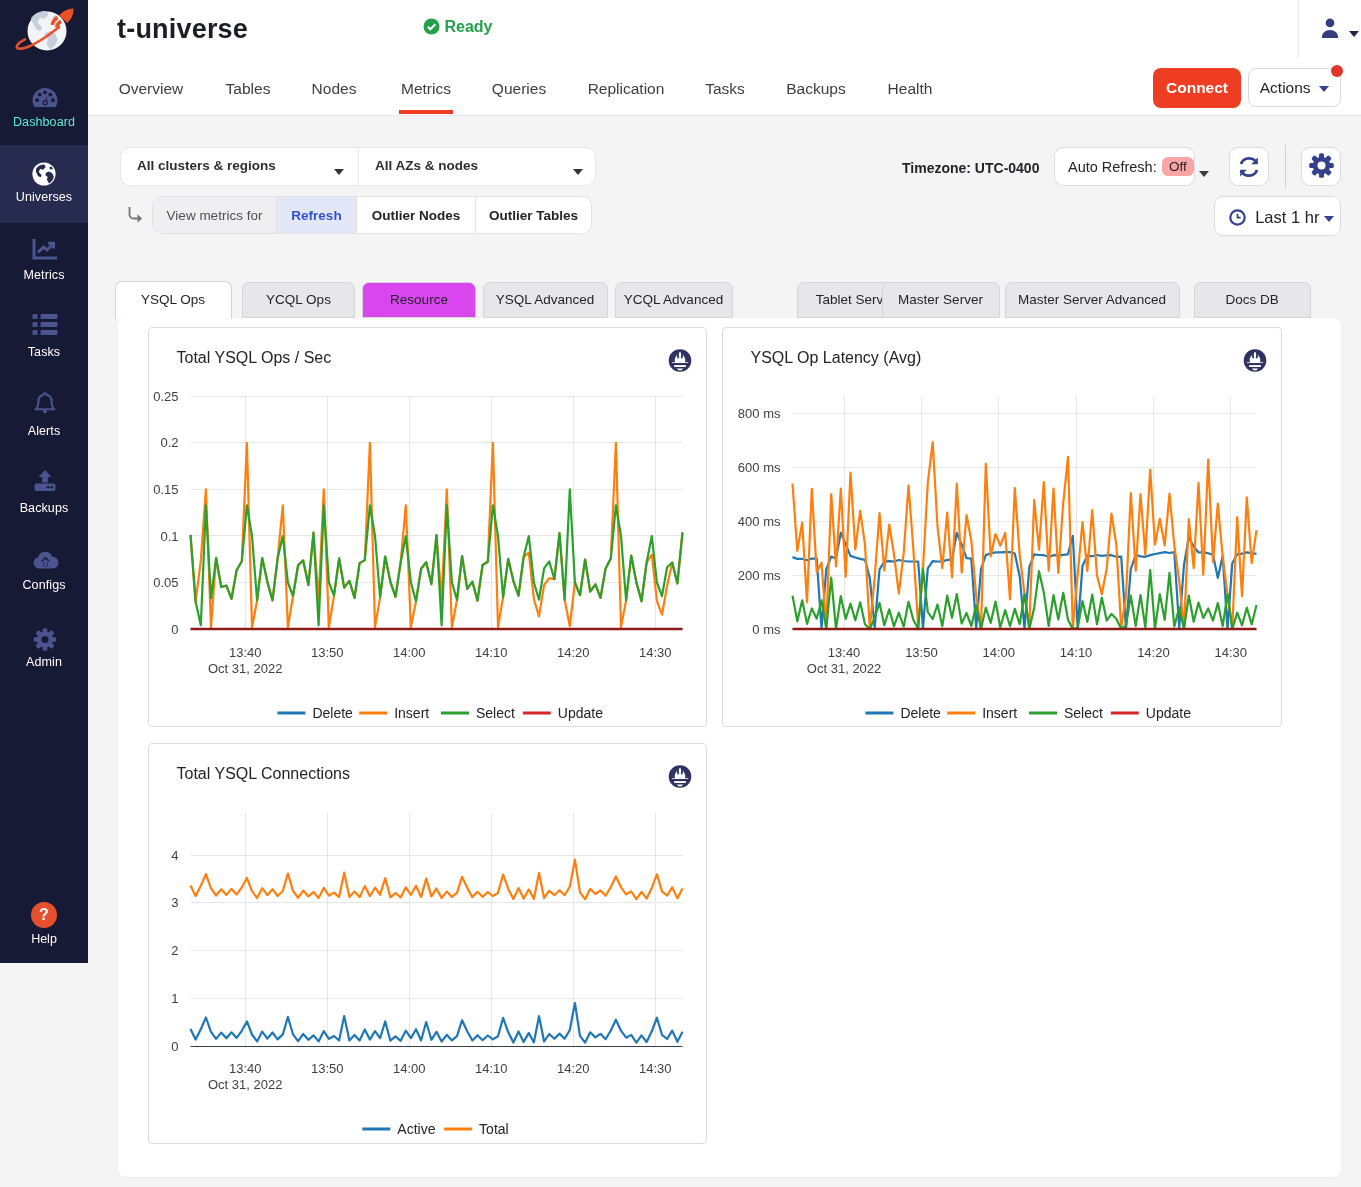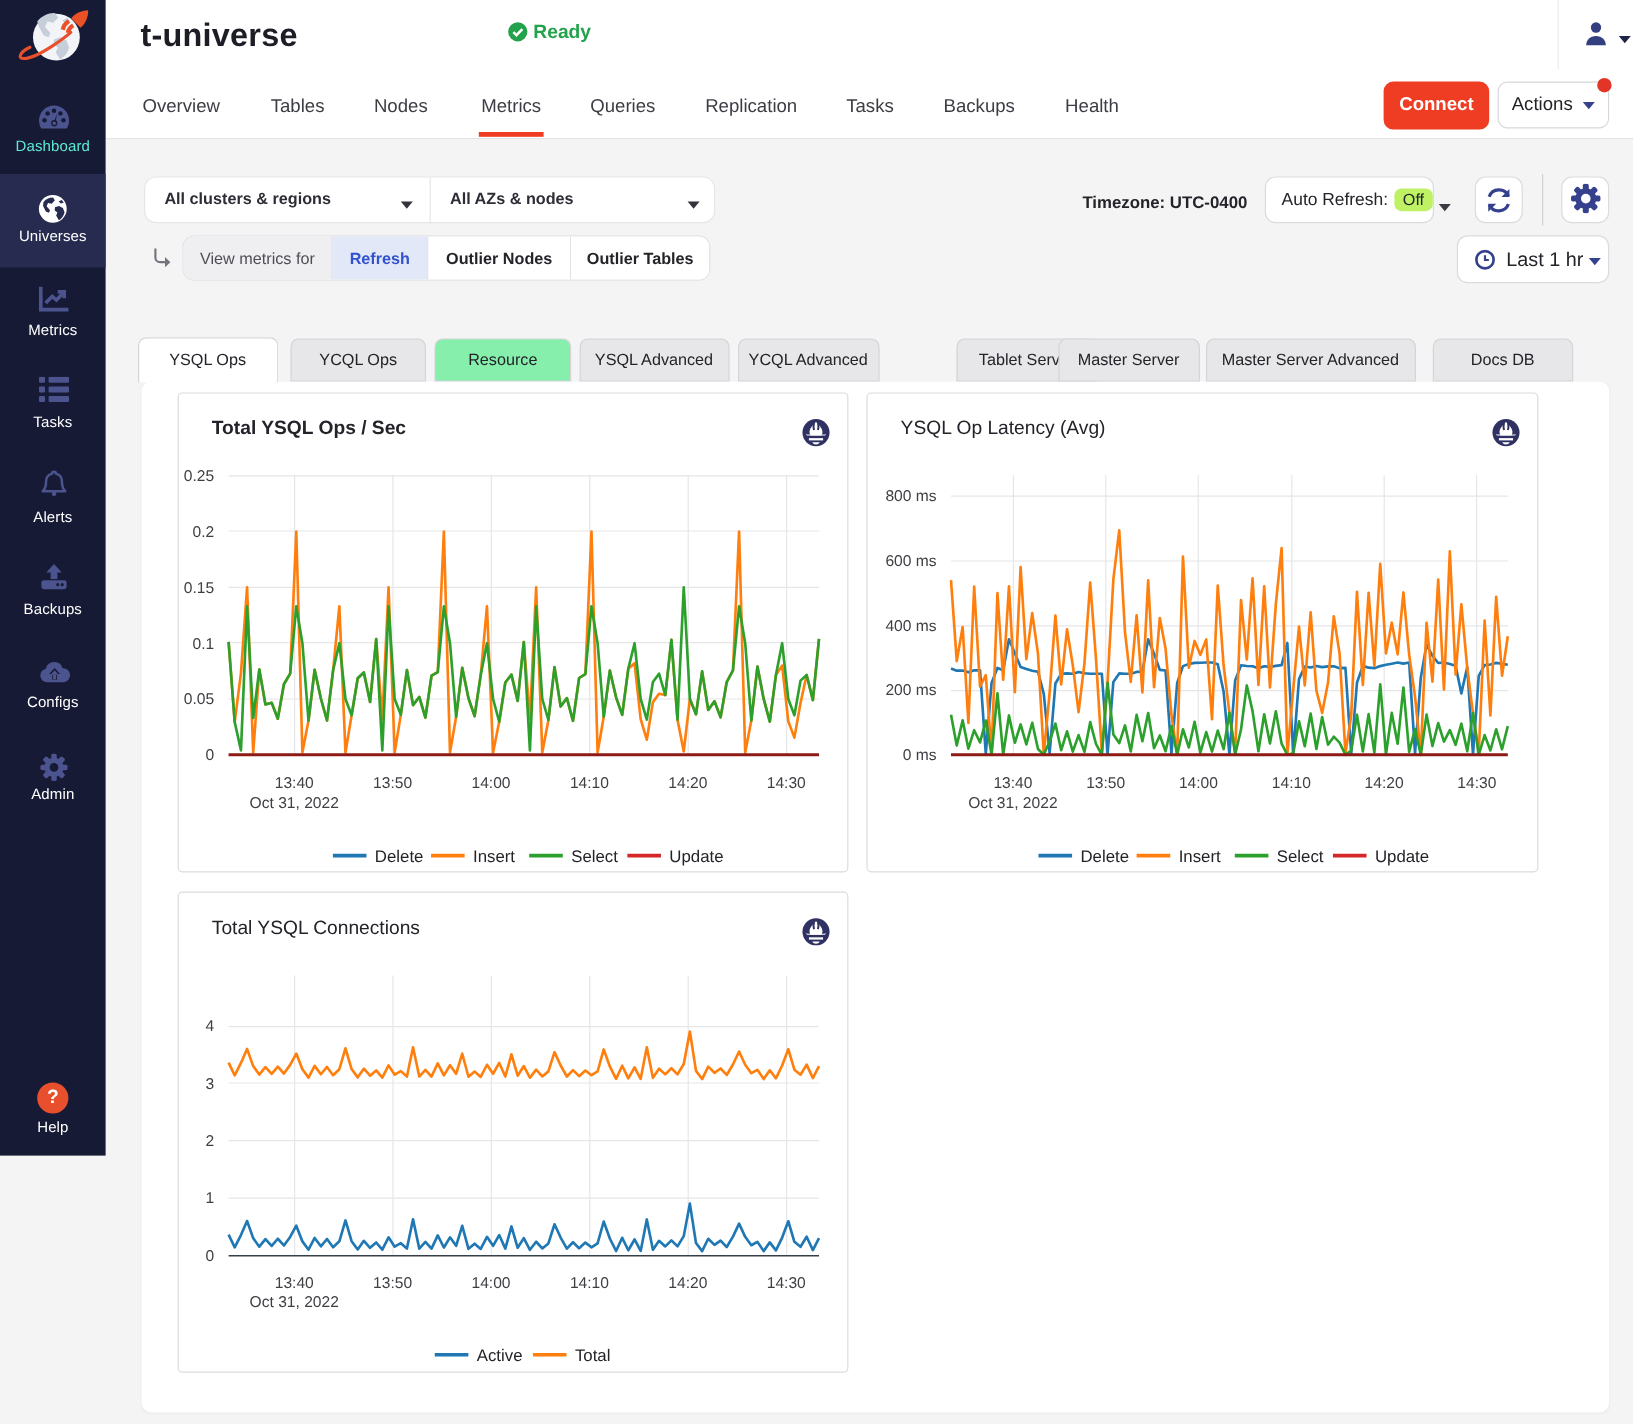--- a/index.html
+++ b/index.html
@@ -145,21 +145,21 @@
 </svg></div>
 <div style="position:absolute;left:152px;top:196px;width:440px;height:38px;background:#fff;border:1px solid #e2e2e6;border-radius:10px;overflow:hidden;display:flex">
   <div style="width:124px;background:#efeff1;font-size:13.5px;color:#4e4e56;text-align:center;line-height:38px;border-right:1px solid #e2e2e6">View metrics for</div>
   <div style="width:80px;background:#e3e8f8;font-size:13.5px;font-weight:600;color:#3452cf;text-align:center;line-height:38px;border-right:1px solid #e2e2e6">Refresh</div>
   <div style="width:119px;background:#fff;font-size:13.5px;font-weight:600;color:#232329;text-align:center;line-height:38px;border-right:1px solid #e2e2e6">Outlier Nodes</div>
   <div style="flex:1;background:#fff;font-size:13.5px;font-weight:600;color:#232329;text-align:center;line-height:38px">Outlier Tables</div>
 </div>
 <div style="position:absolute;left:902px;top:160px;font-size:14px;font-weight:600;color:#232329">Timezone: UTC-0400</div>
 <div style="position:absolute;left:1054px;top:147px;width:141px;height:39px;background:#fff;border:1px solid #dcdce0;border-radius:9px">
   <div style="position:absolute;left:13px;top:11px;font-size:14.5px;color:#232329">Auto Refresh:</div>
-  <div style="position:absolute;left:107px;top:9px;padding:2px 7px;background:#bef264;border-radius:6px;font-size:13.5px;color:#232329">Off</div>
+  <div style="position:absolute;left:107px;top:9px;padding:2px 7px;background:#fca5a5;border-radius:6px;font-size:13.5px;color:#232329">Off</div>
   <div style="position:absolute;left:144px;top:16px"><span style="display:inline-block;width:0;height:0;border-left:5px solid transparent;border-right:5px solid transparent;border-top:6px solid #3a3a42;vertical-align:middle"></span></div>
 </div>
 <div style="position:absolute;left:1229px;top:147px;width:40px;height:39px;background:#fff;border:1px solid #dcdce0;border-radius:9px;text-align:center;padding-top:6px"><svg width="26" height="26" viewBox="0 0 26 26">
 <path d="M5 10 A 8.6 8.6 0 0 1 21 9.5" fill="none" stroke="#35418c" stroke-width="2.7"></path>
 <path d="M21.8 3.6 v6.6 h-6.6 z" fill="#35418c"></path>
 <path d="M21 16 A 8.6 8.6 0 0 1 5 16.5" fill="none" stroke="#35418c" stroke-width="2.7"></path>
 <path d="M4.2 22.4 v-6.6 h6.6 z" fill="#35418c"></path>
 </svg></div>
 <div style="position:absolute;left:1285px;top:145px;width:1px;height:43px;background:#cfcfd4"></div>
 <div style="position:absolute;left:1301px;top:147px;width:40px;height:39px;background:#fff;border:1px solid #dcdce0;border-radius:9px;text-align:center;padding-top:5px"><svg width="25" height="25" viewBox="0 0 23 23">
@@ -175,29 +175,29 @@
       <circle cx="11.5" cy="11.5" r="3.7" fill="#ffffff"></circle>
     </svg></div>
 <div style="position:absolute;left:1214px;top:196px;width:127px;height:40px;background:#fff;border:1px solid #dcdce0;border-radius:9px;line-height:40px;padding-left:14px;font-size:16.5px;color:#232329"><svg width="17" height="17" viewBox="0 0 17 17" style="vertical-align:-3px">
 <circle cx="8.5" cy="8.5" r="7.2" fill="none" stroke="#35418c" stroke-width="2.2"></circle>
 <path d="M8.5 4.8 v3.9 h3.2" fill="none" stroke="#35418c" stroke-width="1.8"></path>
 </svg>&nbsp;&nbsp;Last 1 hr <span style="display:inline-block;width:0;height:0;border-left:5px solid transparent;border-right:5px solid transparent;border-top:6px solid #35418c;vertical-align:middle"></span></div>
 
 <div style="position:absolute;left:118px;top:318px;width:1223px;height:859px;background:#fff;border-radius:8px;box-shadow:0 1px 2px rgba(0,0,0,.04)"></div>
 <div style="position:absolute;left:114.5px;top:281px;width:117px;height:38px;background:#fff;border:1px solid #d4d4d9;border-bottom:none;border-radius:7px 7px 0 0;font-size:13.5px;font-weight:500;color:#232329;text-align:center;line-height:36px;z-index:3">YSQL Ops</div>
 <div style="position:absolute;left:242px;top:282px;width:113px;height:36px;background:#e7e7e9;border:1px solid #d4d4d9;border-radius:7px 7px 0 0;font-size:13.5px;color:#232329;text-align:center;line-height:34px">YCQL Ops</div>
-<div style="position:absolute;left:362px;top:282px;width:114px;height:36px;background:#86efac;border:1px solid #d4d4d9;border-radius:7px 7px 0 0;font-size:13.5px;color:#232329;text-align:center;line-height:34px">Resource</div>
+<div style="position:absolute;left:362px;top:282px;width:114px;height:36px;background:#d946ef;border:1px solid #d4d4d9;border-radius:7px 7px 0 0;font-size:13.5px;color:#232329;text-align:center;line-height:34px">Resource</div>
 <div style="position:absolute;left:482.5px;top:282px;width:125px;height:36px;background:#e7e7e9;border:1px solid #d4d4d9;border-radius:7px 7px 0 0;font-size:13.5px;color:#232329;text-align:center;line-height:34px">YSQL Advanced</div>
 <div style="position:absolute;left:614.5px;top:282px;width:118px;height:36px;background:#e7e7e9;border:1px solid #d4d4d9;border-radius:7px 7px 0 0;font-size:13.5px;color:#232329;text-align:center;line-height:34px">YCQL Advanced</div>
 <div style="position:absolute;left:797px;top:282px;width:117px;height:36px;background:#e7e7e9;border:1px solid #d4d4d9;border-radius:7px 7px 0 0;font-size:13.5px;color:#232329;text-align:center;line-height:34px">Tablet Server</div>
 <div style="position:absolute;left:881.5px;top:282px;width:118px;height:36px;background:#e7e7e9;border:1px solid #d4d4d9;border-radius:7px 7px 0 0;font-size:13.5px;color:#232329;text-align:center;line-height:34px">Master Server</div>
 <div style="position:absolute;left:1004.5px;top:282px;width:175px;height:36px;background:#e7e7e9;border:1px solid #d4d4d9;border-radius:7px 7px 0 0;font-size:13.5px;color:#232329;text-align:center;line-height:34px">Master Server Advanced</div>
 <div style="position:absolute;left:1194px;top:282px;width:116.5px;height:36px;background:#e7e7e9;border:1px solid #d4d4d9;border-radius:7px 7px 0 0;font-size:13.5px;color:#232329;text-align:center;line-height:34px">Docs DB</div>
 <div style="position:absolute;left:147.5px;top:327px;width:559px;height:400px;background:#fff;border:1px solid #dcdce0;border-radius:4px">
-<div style="position:absolute;left:28px;top:21px;font-size:16px;font-weight:700;color:#232329">Total YSQL Ops / Sec</div>
+<div style="position:absolute;left:28px;top:21px;font-size:16px;font-weight:400;color:#232329">Total YSQL Ops / Sec</div>
 <svg style="position:absolute;left:0;top:0" width="557" height="398" viewBox="0 0 557 398">
       <g transform="translate(519,20.5)">
         <circle cx="12" cy="12" r="11.3" fill="#2e3161"></circle>
         <path d="M12 3.2 c-2.9 3-5.4 5.3-5.4 8.3 0 1.1 .33 2.1 .85 2.9 h9.1 c.52-.8 .85-1.8 .85-2.9 0-3-2.5-5.3-5.4-8.3z" fill="#fff"></path>
         <path d="M10.3 3.9 c-.5 2.0-.5 4.0 .1 5.9" stroke="#2e3161" stroke-width="1.7" fill="none"></path>
         <path d="M13.7 3.9 c.5 2.0 .5 4.0 -.1 5.9" stroke="#2e3161" stroke-width="1.7" fill="none"></path>
         <path d="M4.6 14.4 h14.8 l1.2-1.1 -1.7 .35 h-13.8 l-1.7-.35 z" fill="#fff"></path>
         <rect x="6.1" y="16.6" width="11.8" height="1.9" fill="#fff"></rect>
         <path d="M8.8 20 a3.6 3.6 0 0 0 6.4 0 z" fill="#fff"></path>
       </g>

